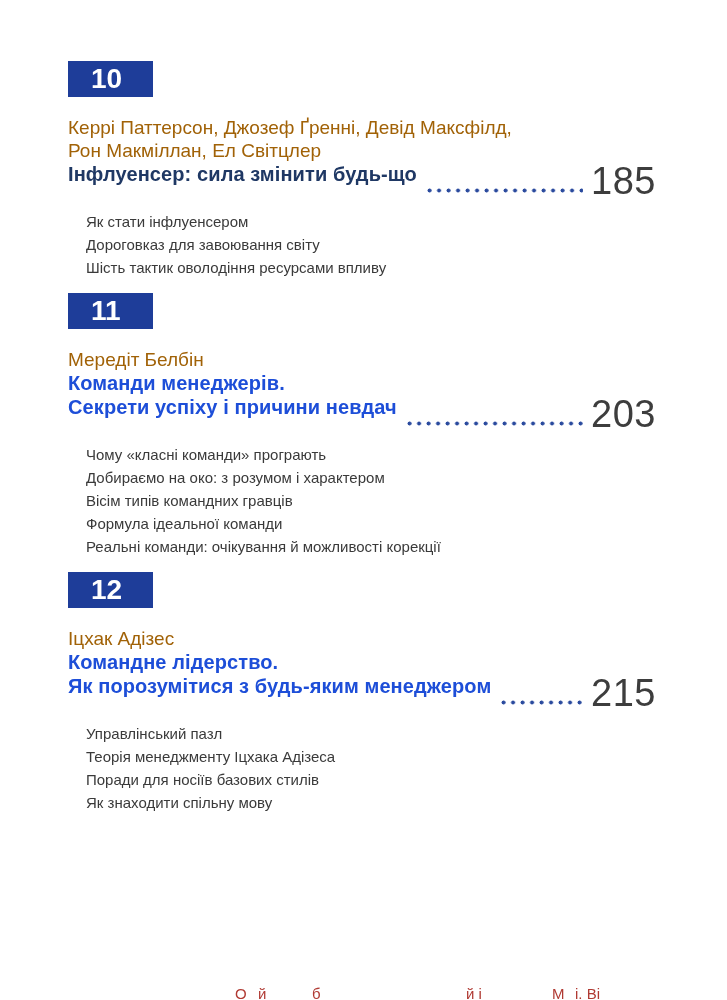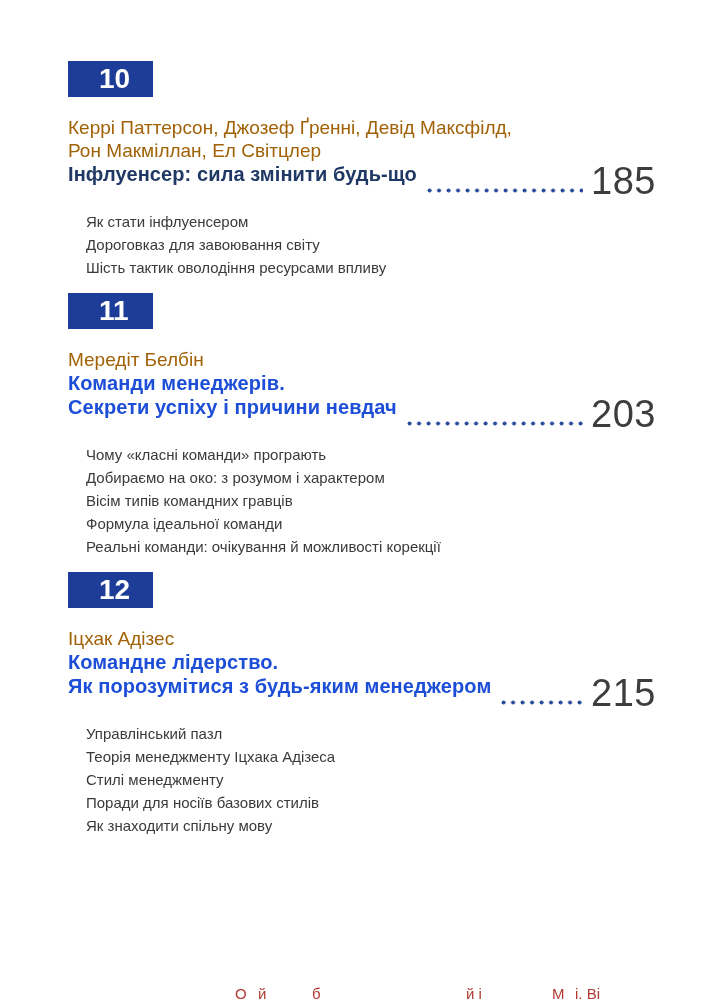--- a/index.html
+++ b/index.html
@@ -10,21 +10,21 @@
   }
   .page{position:relative;width:727px;height:1000px;background:#ffffff;}
   .content{position:absolute;left:68px;top:61px;width:588px;}
 
   section.toc-section{margin-bottom:14px;}
 
   .num-box{
     width:85px;height:36px;box-sizing:border-box;
     background:#1e3d99;color:#ffffff;
     font-size:28px;font-weight:bold;line-height:35px;
-    padding-left:31px;margin-bottom:19px;
+    padding-left:23px;margin-bottom:19px;
   }
 
   .authors div{
     font-size:19px;line-height:23px;color:#a16207;
   }
 
   .title-line{
     font-size:20px;font-weight:bold;line-height:24px;color:#1d4ed8;
     letter-spacing:0.1px;
   }
@@ -119,21 +119,20 @@
           <div class="title-line">Командне лідерство.</div>
           <div class="title-row">
             <span class="title-line">Як порозумітися з будь-яким менеджером</span>
             <span class="dots"></span>
             <span class="pnum">215</span>
           </div>
         </div>
     <ul class="subs">
           <li>Управлінський пазл</li>
           <li>Теорія менеджменту Іцхака Адізеса</li>
-          <li>Стилі менеджменту</li>
           <li>Поради для носіїв базових стилів</li>
           <li>Як знаходити спільну мову</li>
         </ul>
   </section>
 </div>
   <div class="footer" id="footer">
       <span style="left: 235px;">О</span>
       <span style="left: 258px;">й</span>
       <span style="left: 312px;">б</span>
       <span style="left: 466px;">й і</span>

